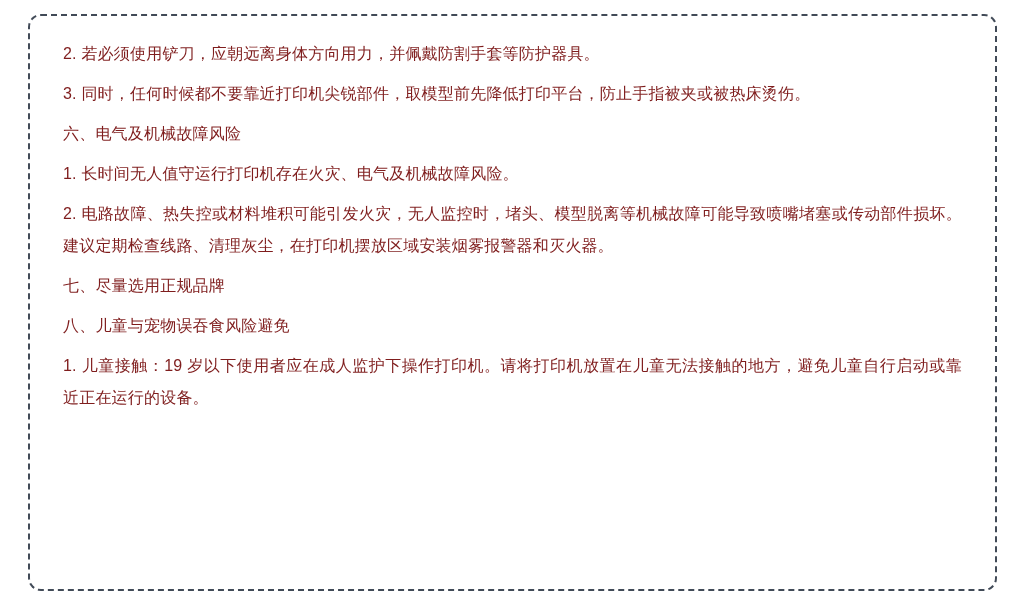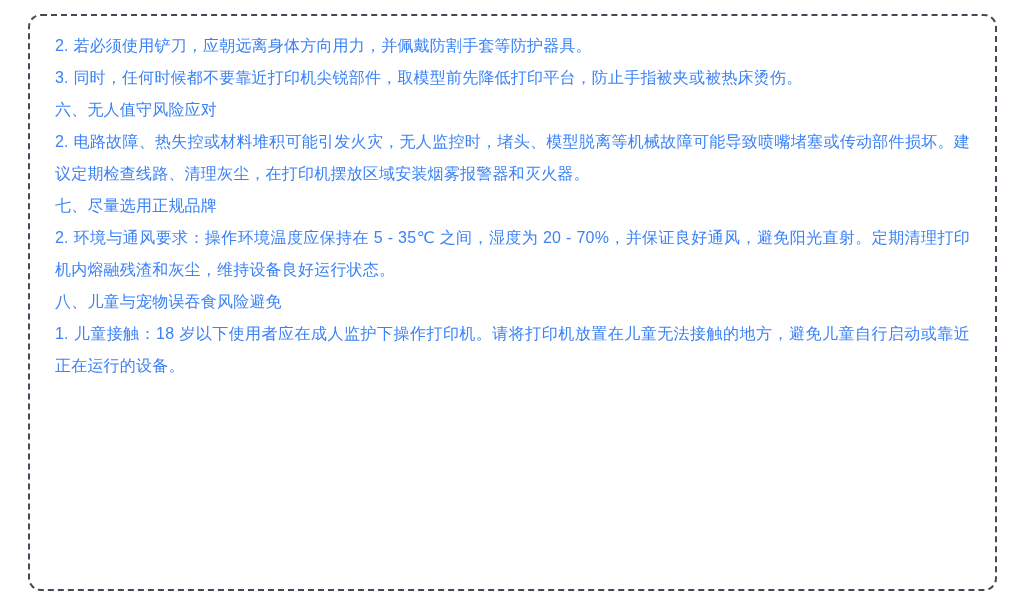--- a/index.html
+++ b/index.html
@@ -20,33 +20,33 @@
     width: 969px;
     height: 577px;
     box-sizing: border-box;
     border: 2px dashed #414a57;
     border-radius: 13px;
     padding: 14px 25px 0 25px;
     background: #ffffff;
     overflow: hidden;
   }
   .panel p {
-    margin: 0;
+    margin: 8px;
     font-size: 16px;
     line-height: 32px;
-    color: #3b82f6;
+    color: #7f1d1d;
     text-align: justify;
     letter-spacing: 0.2px;
   }
 </style>
 </head>
 <body>
 
 <div class="panel">
   <p>2. 若必须使用铲刀，应朝远离身体方向用力，并佩戴防割手套等防护器具。</p>
   <p>3. 同时，任何时候都不要靠近打印机尖锐部件，取模型前先降低打印平台，防止手指被夹或被热床烫伤。</p>
-  <p>六、无人值守风险应对</p>
+  <p>六、电气及机械故障风险</p>
+  <p>1. 长时间无人值守运行打印机存在火灾、电气及机械故障风险。</p>
   <p>2. 电路故障、热失控或材料堆积可能引发火灾，无人监控时，堵头、模型脱离等机械故障可能导致喷嘴堵塞或传动部件损坏。建议定期检查线路、清理灰尘，在打印机摆放区域安装烟雾报警器和灭火器。</p>
   <p>七、尽量选用正规品牌</p>
-  <p>2. 环境与通风要求：操作环境温度应保持在 5 - 35℃ 之间，湿度为 20 - 70%，并保证良好通风，避免阳光直射。定期清理打印机内熔融残渣和灰尘，维持设备良好运行状态。</p>
   <p>八、儿童与宠物误吞食风险避免</p>
-  <p>1. 儿童接触：18 岁以下使用者应在成人监护下操作打印机。请将打印机放置在儿童无法接触的地方，避免儿童自行启动或靠近正在运行的设备。</p>
+  <p>1. 儿童接触：19 岁以下使用者应在成人监护下操作打印机。请将打印机放置在儿童无法接触的地方，避免儿童自行启动或靠近正在运行的设备。</p>
 </div>
 
 </body></html>

